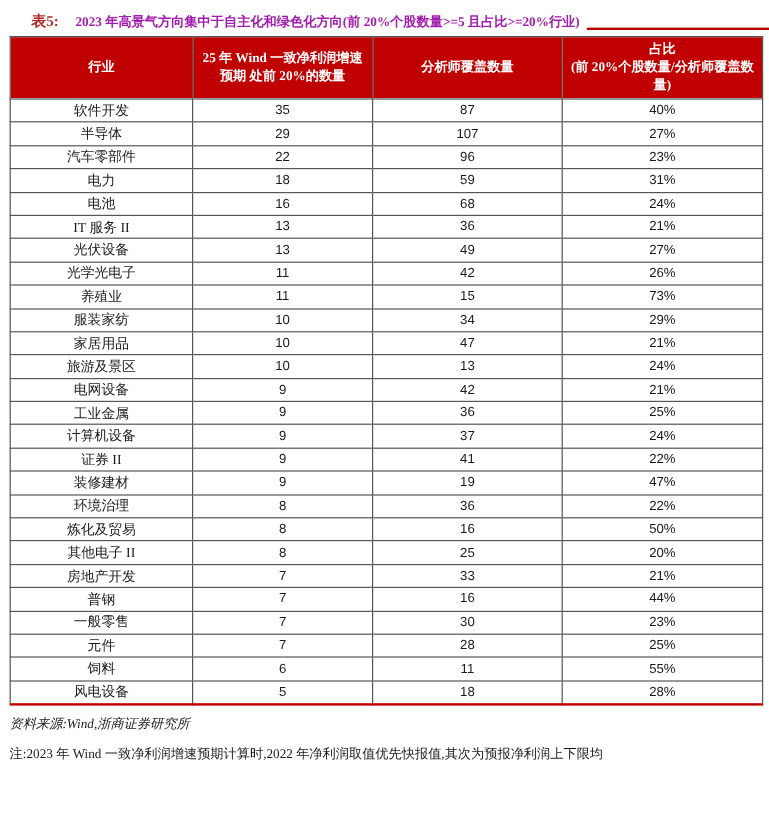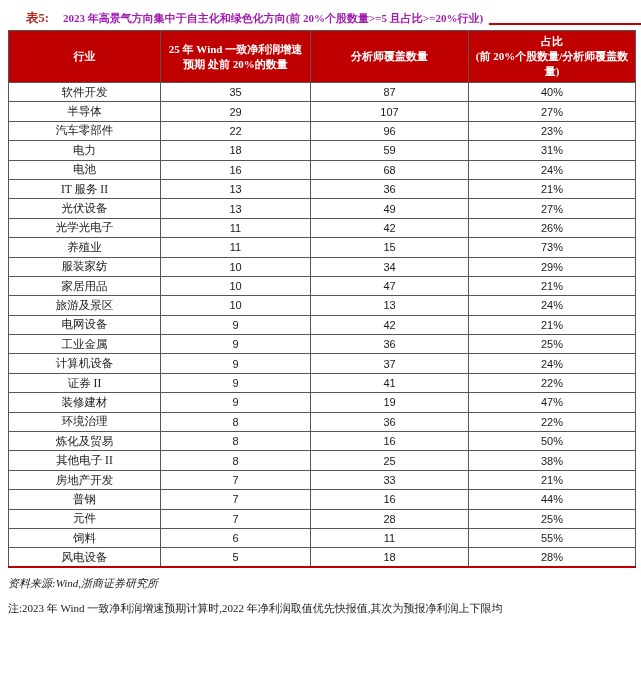--- a/index.html
+++ b/index.html
@@ -231,33 +231,39 @@
         <tr>
           <td>炼化及贸易</td>
           <td class="num">8</td>
           <td class="num">16</td>
           <td class="num">50%</td>
         </tr>
         <tr>
           <td>其他电子 II</td>
           <td class="num">8</td>
           <td class="num">25</td>
-          <td class="num">38%</td>
+          <td class="num">20%</td>
         </tr>
         <tr>
           <td>房地产开发</td>
           <td class="num">7</td>
           <td class="num">33</td>
           <td class="num">21%</td>
         </tr>
         <tr>
           <td>普钢</td>
           <td class="num">7</td>
           <td class="num">16</td>
           <td class="num">44%</td>
+        </tr>
+        <tr>
+          <td>一般零售</td>
+          <td class="num">7</td>
+          <td class="num">30</td>
+          <td class="num">23%</td>
         </tr>
         <tr>
           <td>元件</td>
           <td class="num">7</td>
           <td class="num">28</td>
           <td class="num">25%</td>
         </tr>
         <tr>
           <td>饲料</td>
           <td class="num">6</td>

